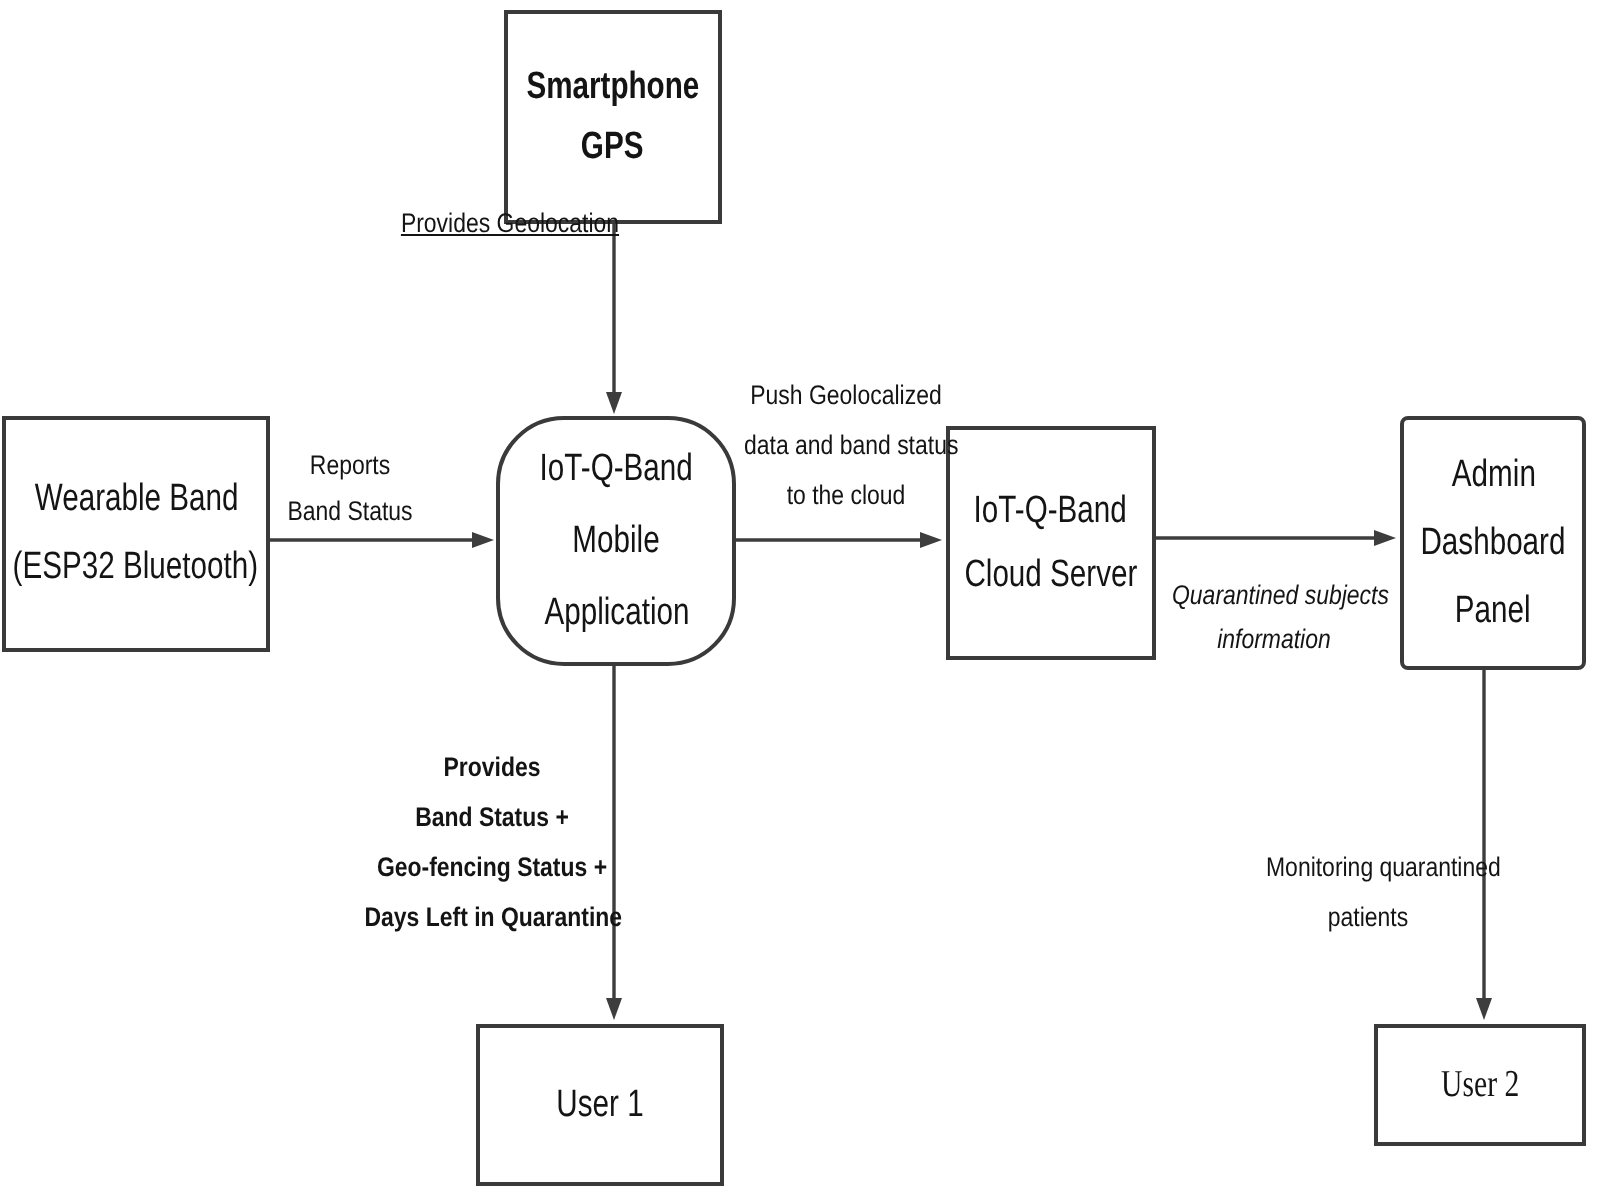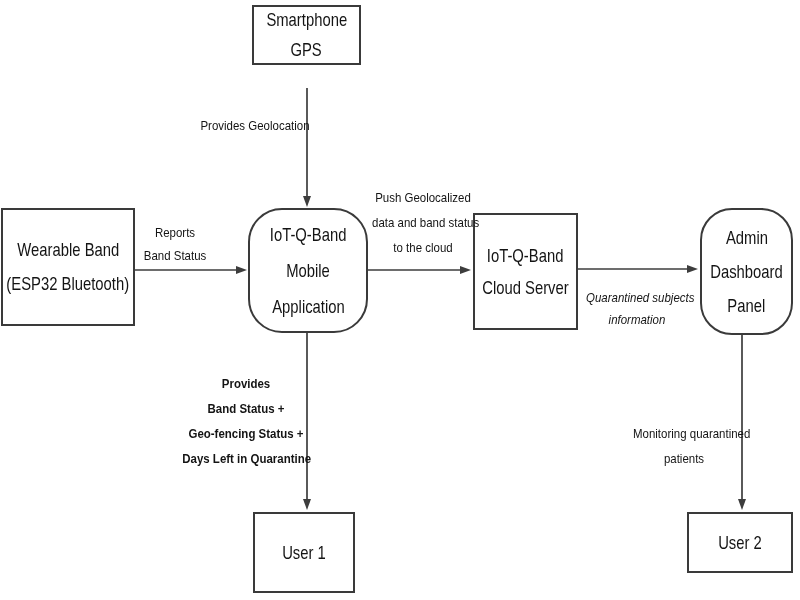--- a/index.html
+++ b/index.html
@@ -86,56 +86,56 @@
     <g>
       <line class="arrow-line" x1="307" y1="333" x2="307" y2="500"></line>
       <path class="arrow-head" d="M307,510 L303,499 L311,499 Z"></path>
     </g>
     <g>
       <line class="arrow-line" x1="742" y1="335" x2="742" y2="500"></line>
       <path class="arrow-head" d="M742,510 L738,499 L746,499 Z"></path>
     </g>
   </svg>
 
-  <div class="node lh30" style="left:252px; top:5px; width:109px; height:60px;">
+  <div class="node lh30" style="left:252px; top:5px; width:109px; height:107px;font-weight:bold;">
     <span class="tline">Smartphone</span>
     <span class="tline">GPS</span>
   </div>
 
   <div class="node lh34" style="left:1px; top:208px; width:134px; height:118px;">
     <span class="tline">Wearable Band</span>
     <span class="tline">(ESP32 Bluetooth)</span>
   </div>
 
   <div class="node rounded lh36" style="left:248px; top:208px; width:120px; height:125px; border-radius:34px;">
     <span class="tline">IoT-Q-Band</span>
     <span class="tline">Mobile</span>
     <span class="tline">Application</span>
   </div>
 
   <div class="node lh32" style="left:473px; top:213px; width:105px; height:117px;">
     <span class="tline">IoT-Q-Band</span>
     <span class="tline">Cloud Server</span>
   </div>
 
-  <div class="node rounded lh34" style="left:700px; top:208px; width:93px; height:127px; border-radius:32px;">
+  <div class="node rounded lh34" style="left:700px; top:208px; width:93px; height:127px; border-radius:4px;">
     <span class="tline">Admin</span>
     <span class="tline">Dashboard</span>
     <span class="tline">Panel</span>
   </div>
 
-  <div class="node lh30" style="left:253px; top:512px; width:102px; height:81px;">
+  <div class="node lh30" style="left:238px; top:512px; width:124px; height:81px;">
     <span class="tline">User 1</span>
   </div>
 
-  <div class="node lh30" style="left:687px; top:512px; width:106px; height:61px;">
+  <div class="node lh30" style="left:687px; top:512px; width:106px; height:61px;font-family:Liberation Serif, serif;">
     <span class="tline">User 2</span>
   </div>
 
-  <div class="edge-label lh23" style="left:175px; top:114px; width:160px;">
+  <div class="edge-label lh23" style="left:175px; top:100px; width:160px;text-decoration:underline;">
     <span class="lline">Provides Geolocation</span>
   </div>
 
   <div class="edge-label lh23" style="left:115px; top:221px; width:120px;">
     <span class="lline">Reports</span>
     <span class="lline">Band Status</span>
   </div>
 
   <div class="edge-label lh25" style="left:363px; top:185px; width:120px;">
     <span class="lline">Push Geolocalized</span>

